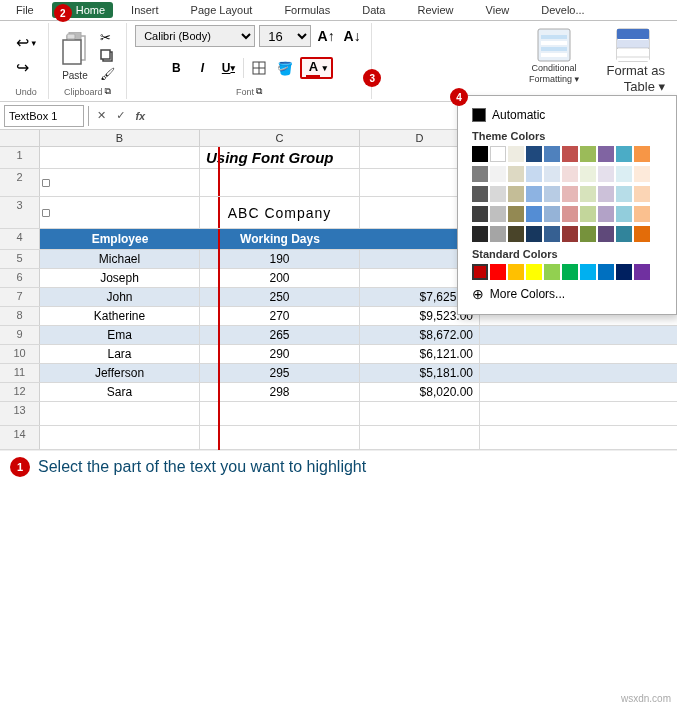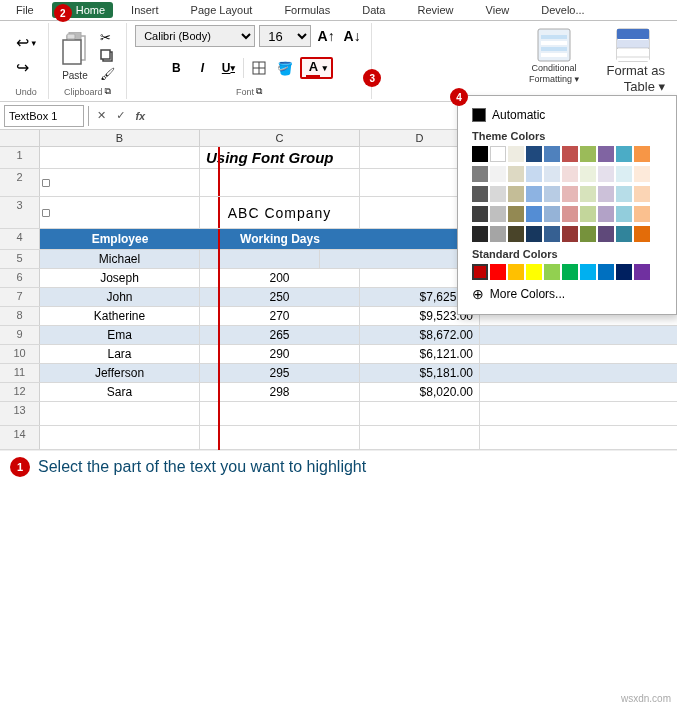--- a/index.html
+++ b/index.html
@@ -302,20 +302,21 @@
   <div class="grid-row">
     <div class="row-num">4</div>
     <div class="cell col-b table-header" style="justify-content:center;font-weight:bold;color:#fff;background:#2e75b6;border:1px solid #2e75b6;">Employee</div>
     <div class="cell col-c table-header" style="justify-content:center;font-weight:bold;color:#fff;background:#2e75b6;border:1px solid #2e75b6;">Working Days</div>
     <div class="cell col-d" style="background:#2e75b6;border:1px solid #2e75b6;"></div>
   </div>
 
   <div class="grid-row" style="background:#dce6f1;">
     <div class="row-num">5</div>
     <div class="cell col-b cell-center" style="justify-content:center;">Michael</div>
+    <div class="cell col-c cell-center" style="justify-content:center;">190</div>
     <div class="cell col-d"></div>
   </div>
 
   <div class="grid-row" style="background:#fff;">
     <div class="row-num">6</div>
     <div class="cell col-b cell-center" style="justify-content:center;">Joseph</div>
     <div class="cell col-c cell-center" style="justify-content:center;">200</div>
     <div class="cell col-d"></div>
   </div>
 

